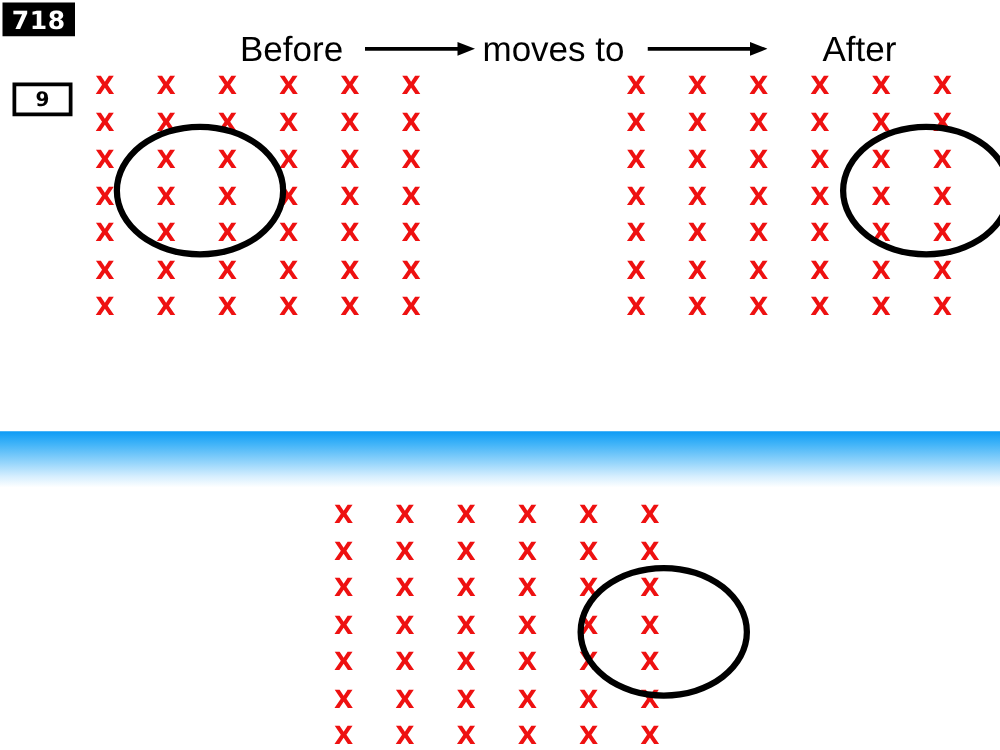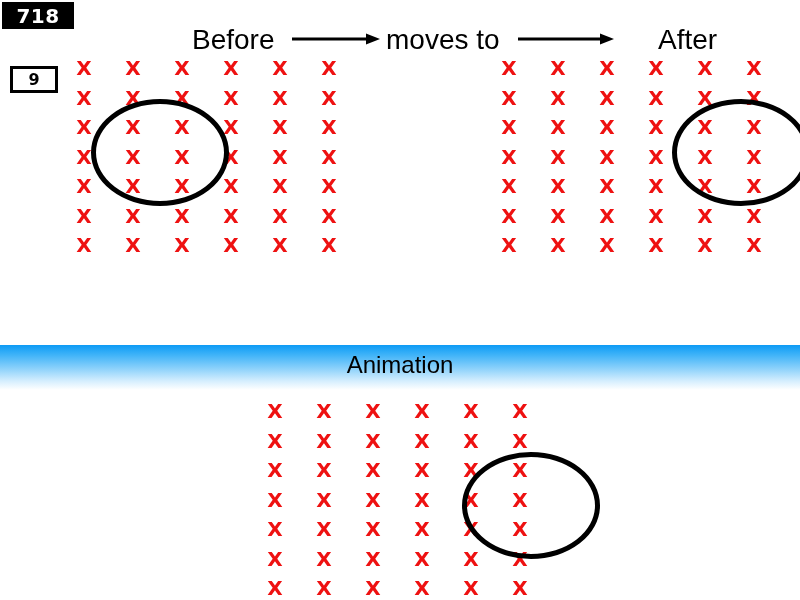--- a/index.html
+++ b/index.html
@@ -17,21 +17,21 @@
     height: 600px;
     background: #ffffff;
     overflow: hidden;
   }
 
   
   #slide-number-badge {
     position: absolute;
     left: 2px;
     top: 2px;
-    width: 72px;
+    width: 58px;
     height: 27px;
     background: #000000;
     color: #ffffff;
     font-family: "DejaVu Sans", sans-serif;
     font-weight: bold;
     font-size: 20px;
     letter-spacing: 0.5px;
     display: flex;
     align-items: center;
     justify-content: center;
@@ -274,21 +274,20 @@
       <span class="x-mark" style="left: 509px; top: 245px;">X</span>
       <span class="x-mark" style="left: 558px; top: 245px;">X</span>
       <span class="x-mark" style="left: 607px; top: 245px;">X</span>
       <span class="x-mark" style="left: 656px; top: 245px;">X</span>
       <span class="x-mark" style="left: 705px; top: 245px;">X</span>
       <span class="x-mark" style="left: 754px; top: 245px;">X</span>
     </div>
   <div class="loop-ellipse" id="loop-after" style="left: 672px; top: 99px; width: 138px; height: 107px;"></div>
 
   <div id="animation-banner"></div>
-  <div id="animation-banner-label">Animation</div>
 
   <div class="x-grid" id="grid-animation">
       <span class="x-mark" style="left: 275px; top: 411px;">X</span>
       <span class="x-mark" style="left: 324px; top: 411px;">X</span>
       <span class="x-mark" style="left: 373px; top: 411px;">X</span>
       <span class="x-mark" style="left: 422px; top: 411px;">X</span>
       <span class="x-mark" style="left: 471px; top: 411px;">X</span>
       <span class="x-mark" style="left: 520px; top: 411px;">X</span>
       <span class="x-mark" style="left: 275px; top: 440.5px;">X</span>
       <span class="x-mark" style="left: 324px; top: 440.5px;">X</span>

